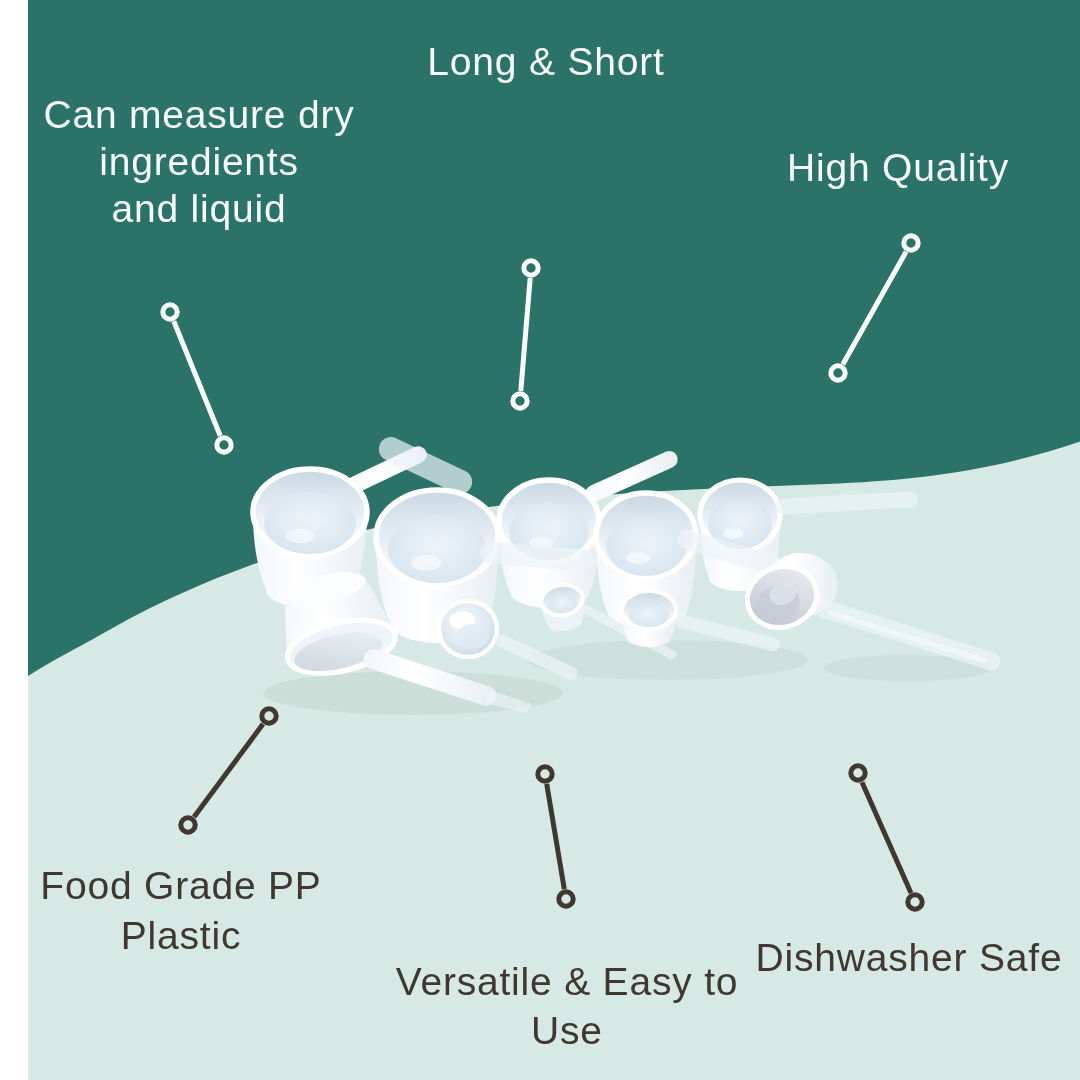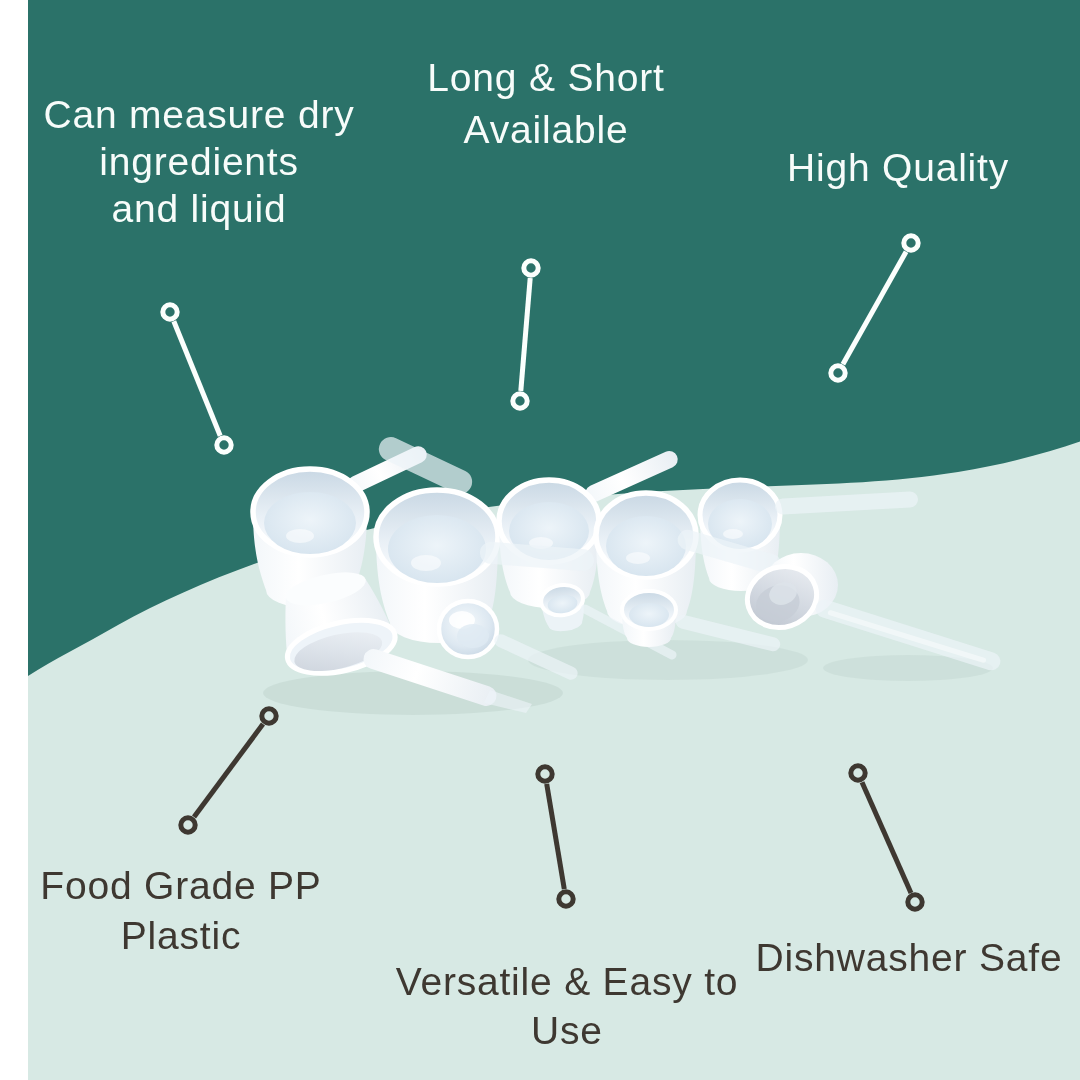--- a/index.html
+++ b/index.html
@@ -183,23 +183,22 @@
       <line x1="834.0" y1="782.2" x2="883.0" y2="892.9" stroke-width="5"></line>
     </g>
   </svg>
 
   <div class="callout light" style="left:1px;top:91px;width:340px;line-height:47px;">
     <div>Can measure dry</div>
     <div>ingredients</div>
     <div>and liquid</div>
   </div>
 
-  <div class="callout light" style="left:378px;top:52px;width:280px;line-height:52px;">
+  <div class="callout light" style="left:378px;top:36px;width:280px;line-height:52px;">
     <div>Long &amp; Short</div>
-    <div>Available</div>
   </div>
 
   <div class="callout light" style="left:720px;top:144px;width:300px;">
     <div>High Quality</div>
   </div>
 
   <div class="callout dark" style="left:-17px;top:861px;width:340px;line-height:50px;">
     <div>Food Grade PP</div>
     <div>Plastic</div>
   </div>

